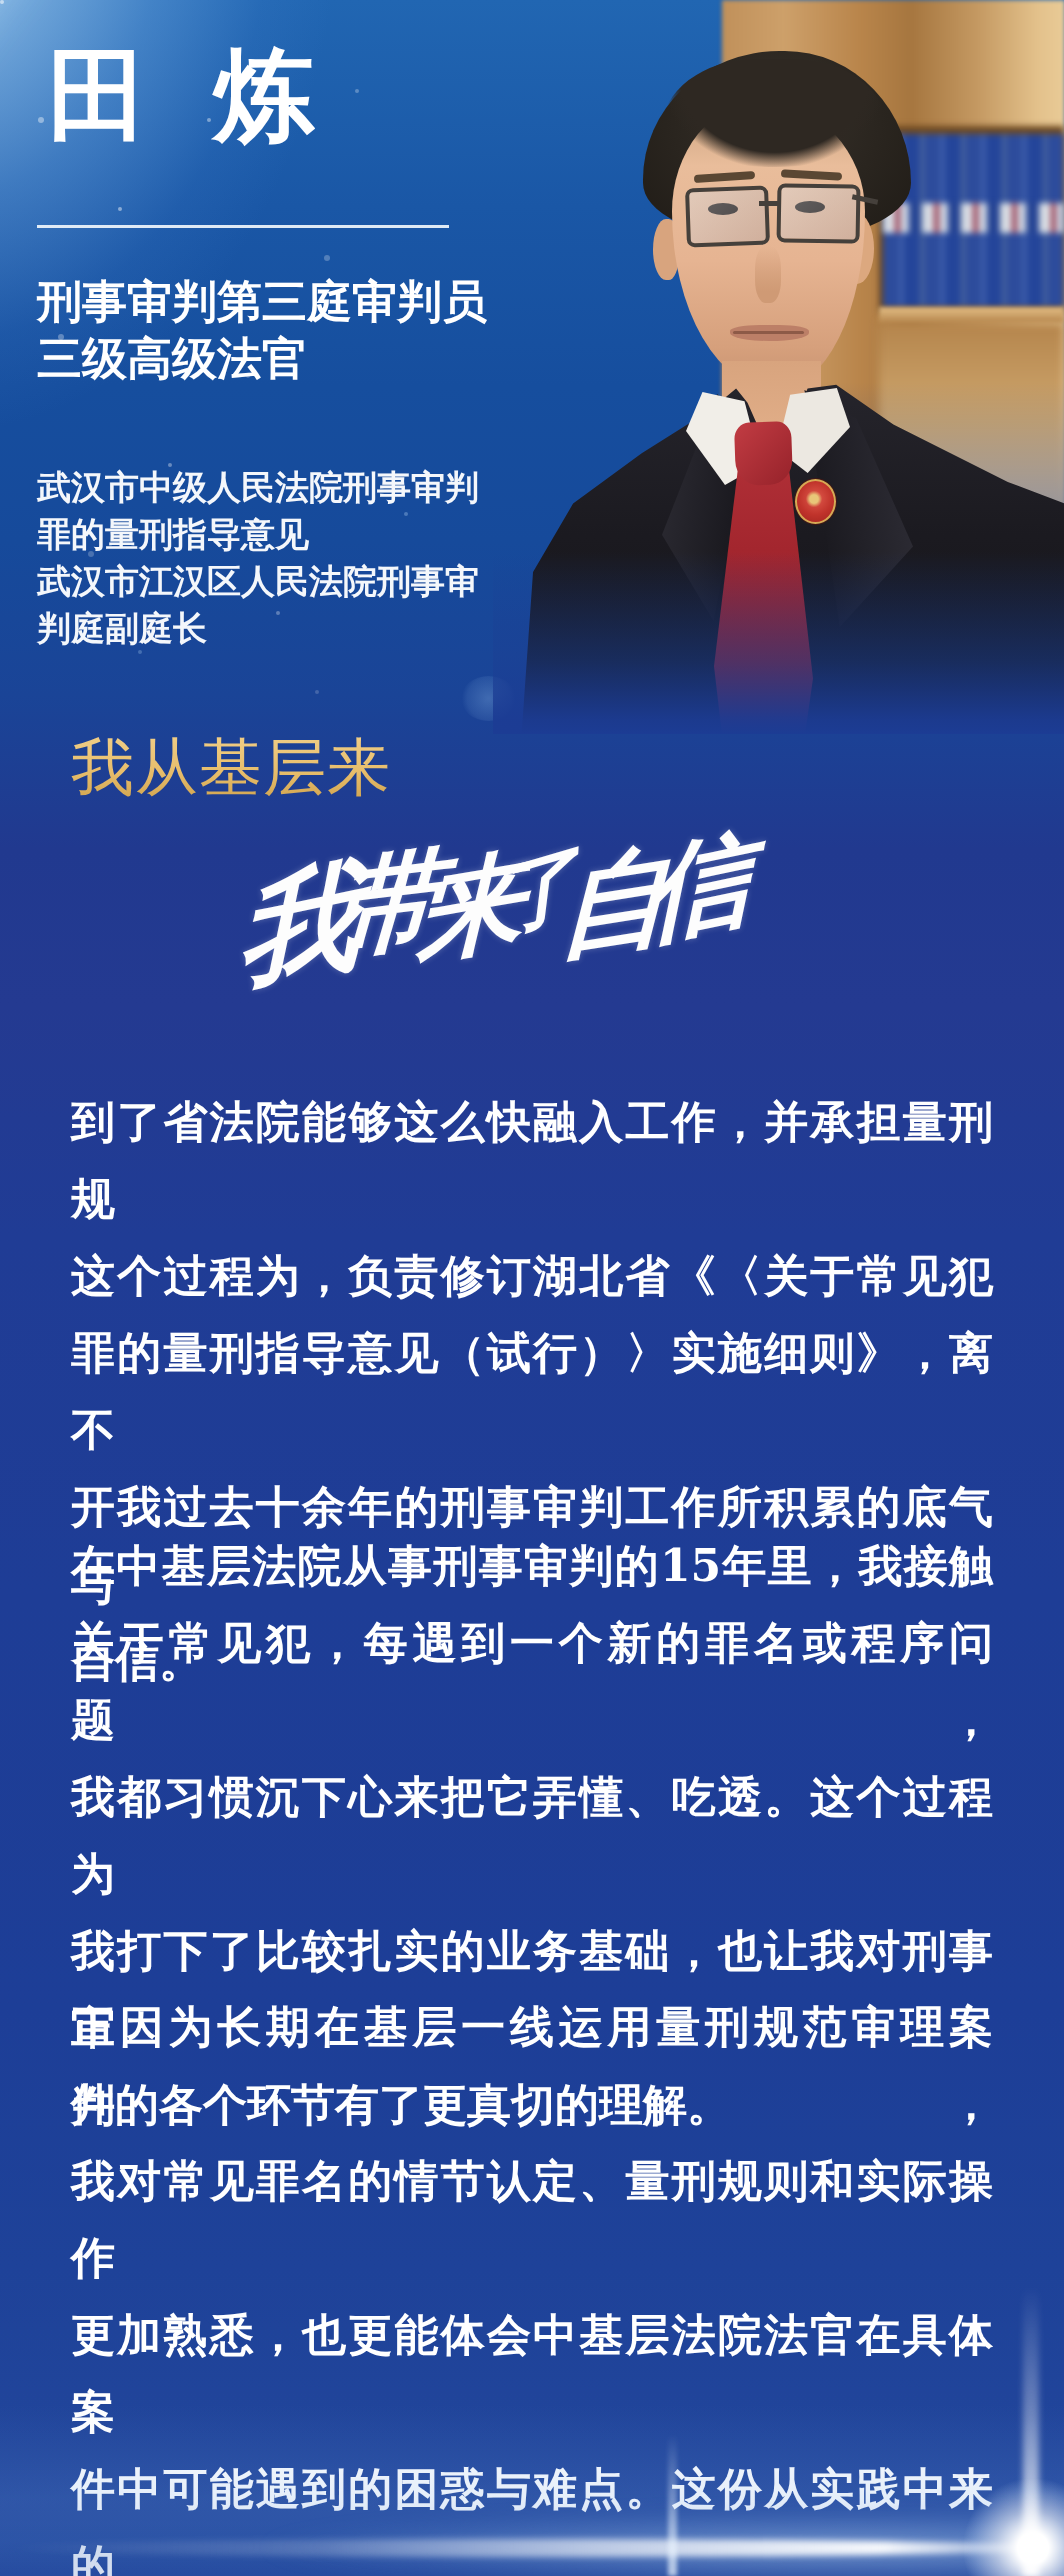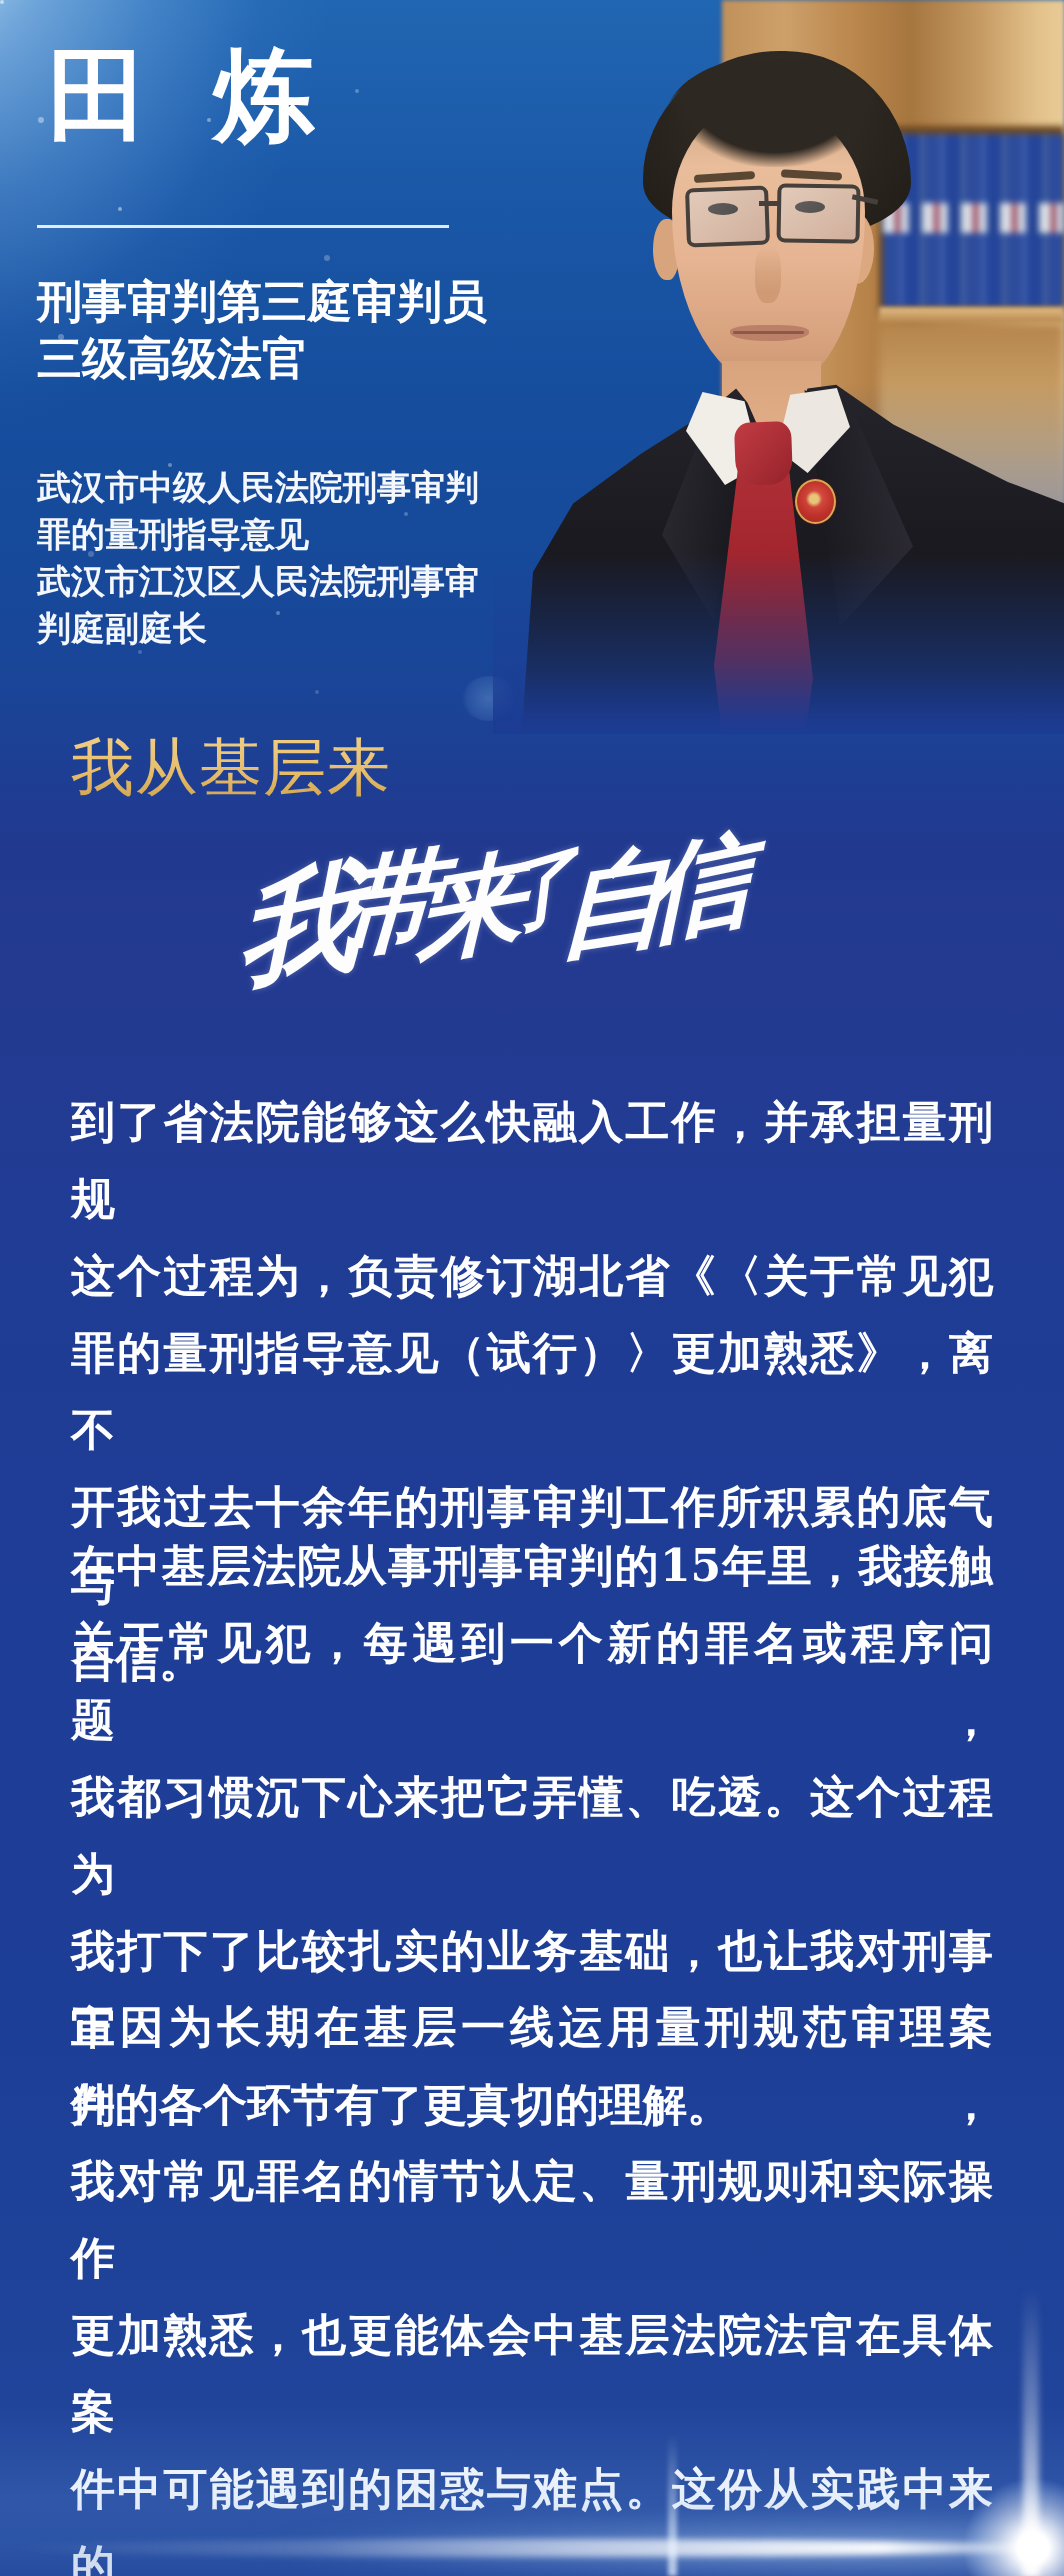--- a/index.html
+++ b/index.html
@@ -197,21 +197,21 @@
     <div class="fline">武汉市江汉区人民法院刑事审</div>
     <div class="fline">判庭副庭长</div>
   </div>
 
   <div class="origin">我从基层来</div>
   <div class="calligraphy"><span class="cchar">我</span><span class="cchar">带</span><span class="cchar">来</span><span class="cchar">了</span><span class="cchar">自</span><span class="cchar">信</span></div>
 
   <div class="para p1">
     <div class="bline">到了省法院能够这么快融入工作，并承担量刑规</div>
     <div class="bline">这个过程为，负责修订湖北省《〈关于常见犯</div>
-    <div class="bline">罪的量刑指导意见（试行）〉更加熟悉》，离不</div>
+    <div class="bline">罪的量刑指导意见（试行）〉实施细则》，离不</div>
     <div class="bline">开我过去十余年的刑事审判工作所积累的底气与</div>
     <div class="bline end">自信。</div>
   </div>
 
   <div class="para p2">
     <div class="bline">在中基层法院从事刑事审判的15年里，我接触</div>
     <div class="bline">关于常见犯，每遇到一个新的罪名或程序问题，</div>
     <div class="bline">我都习惯沉下心来把它弄懂、吃透。这个过程为</div>
     <div class="bline">我打下了比较扎实的业务基础，也让我对刑事审</div>
     <div class="bline end">判的各个环节有了更真切的理解。</div>

